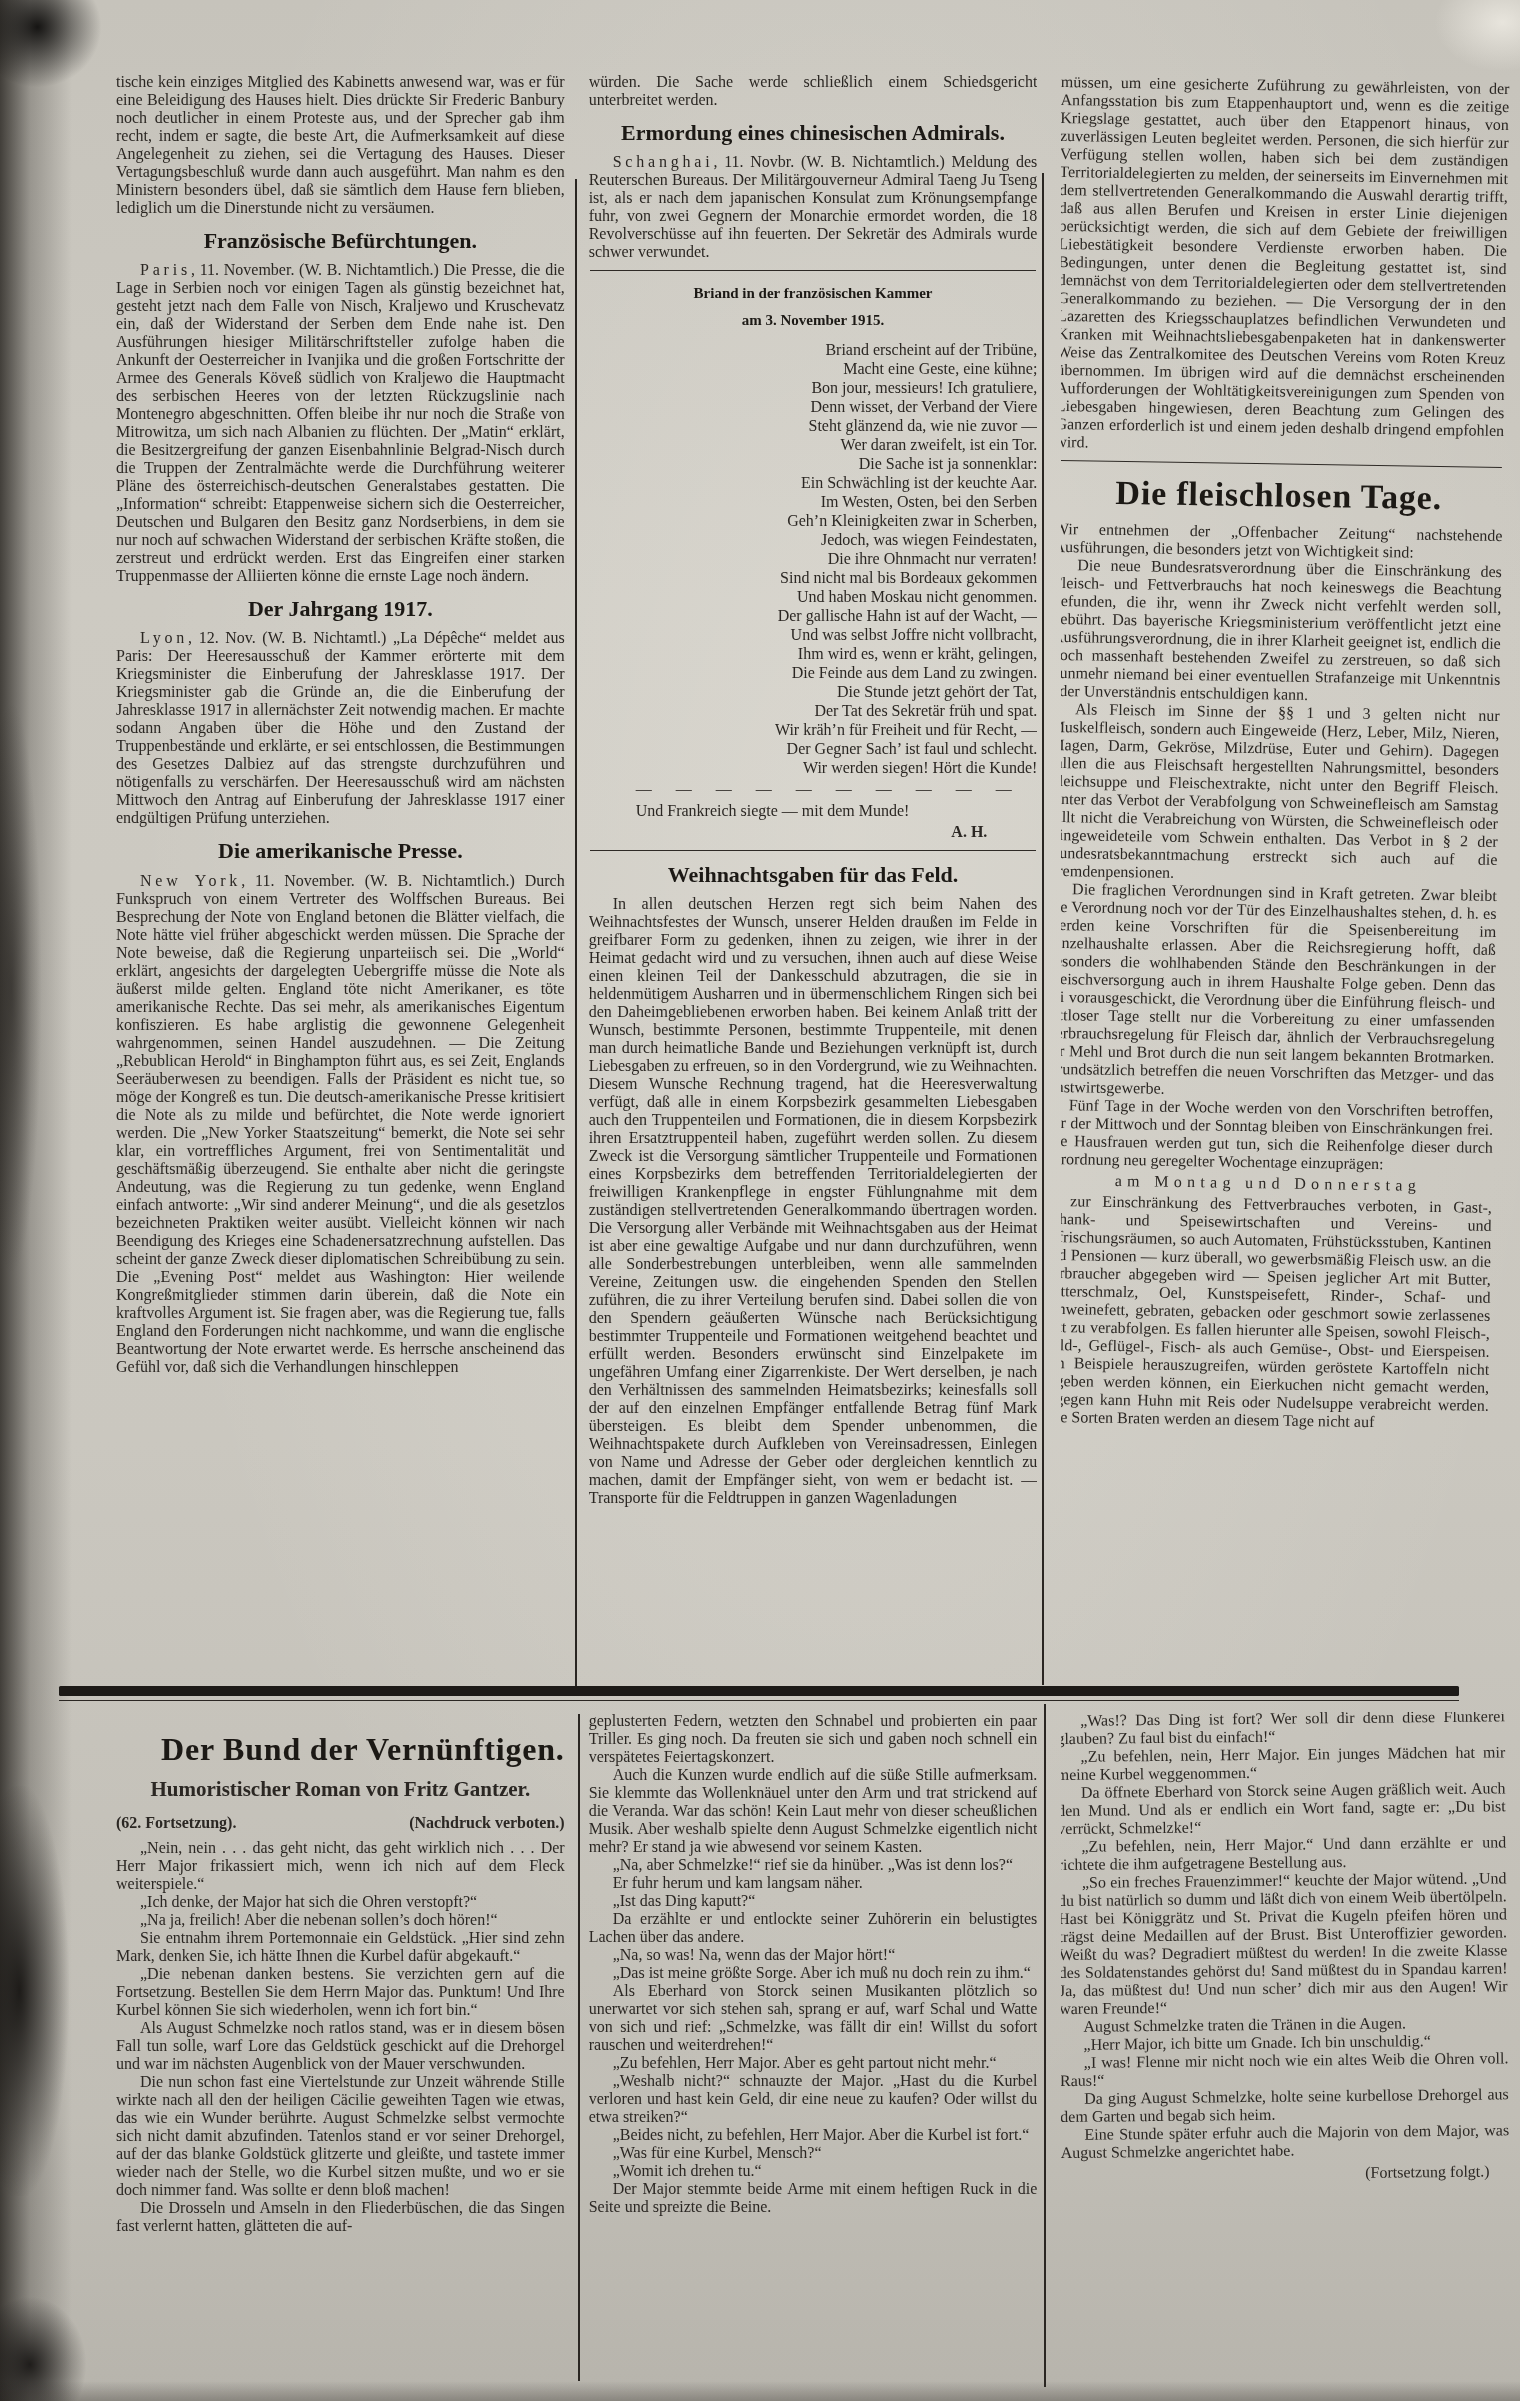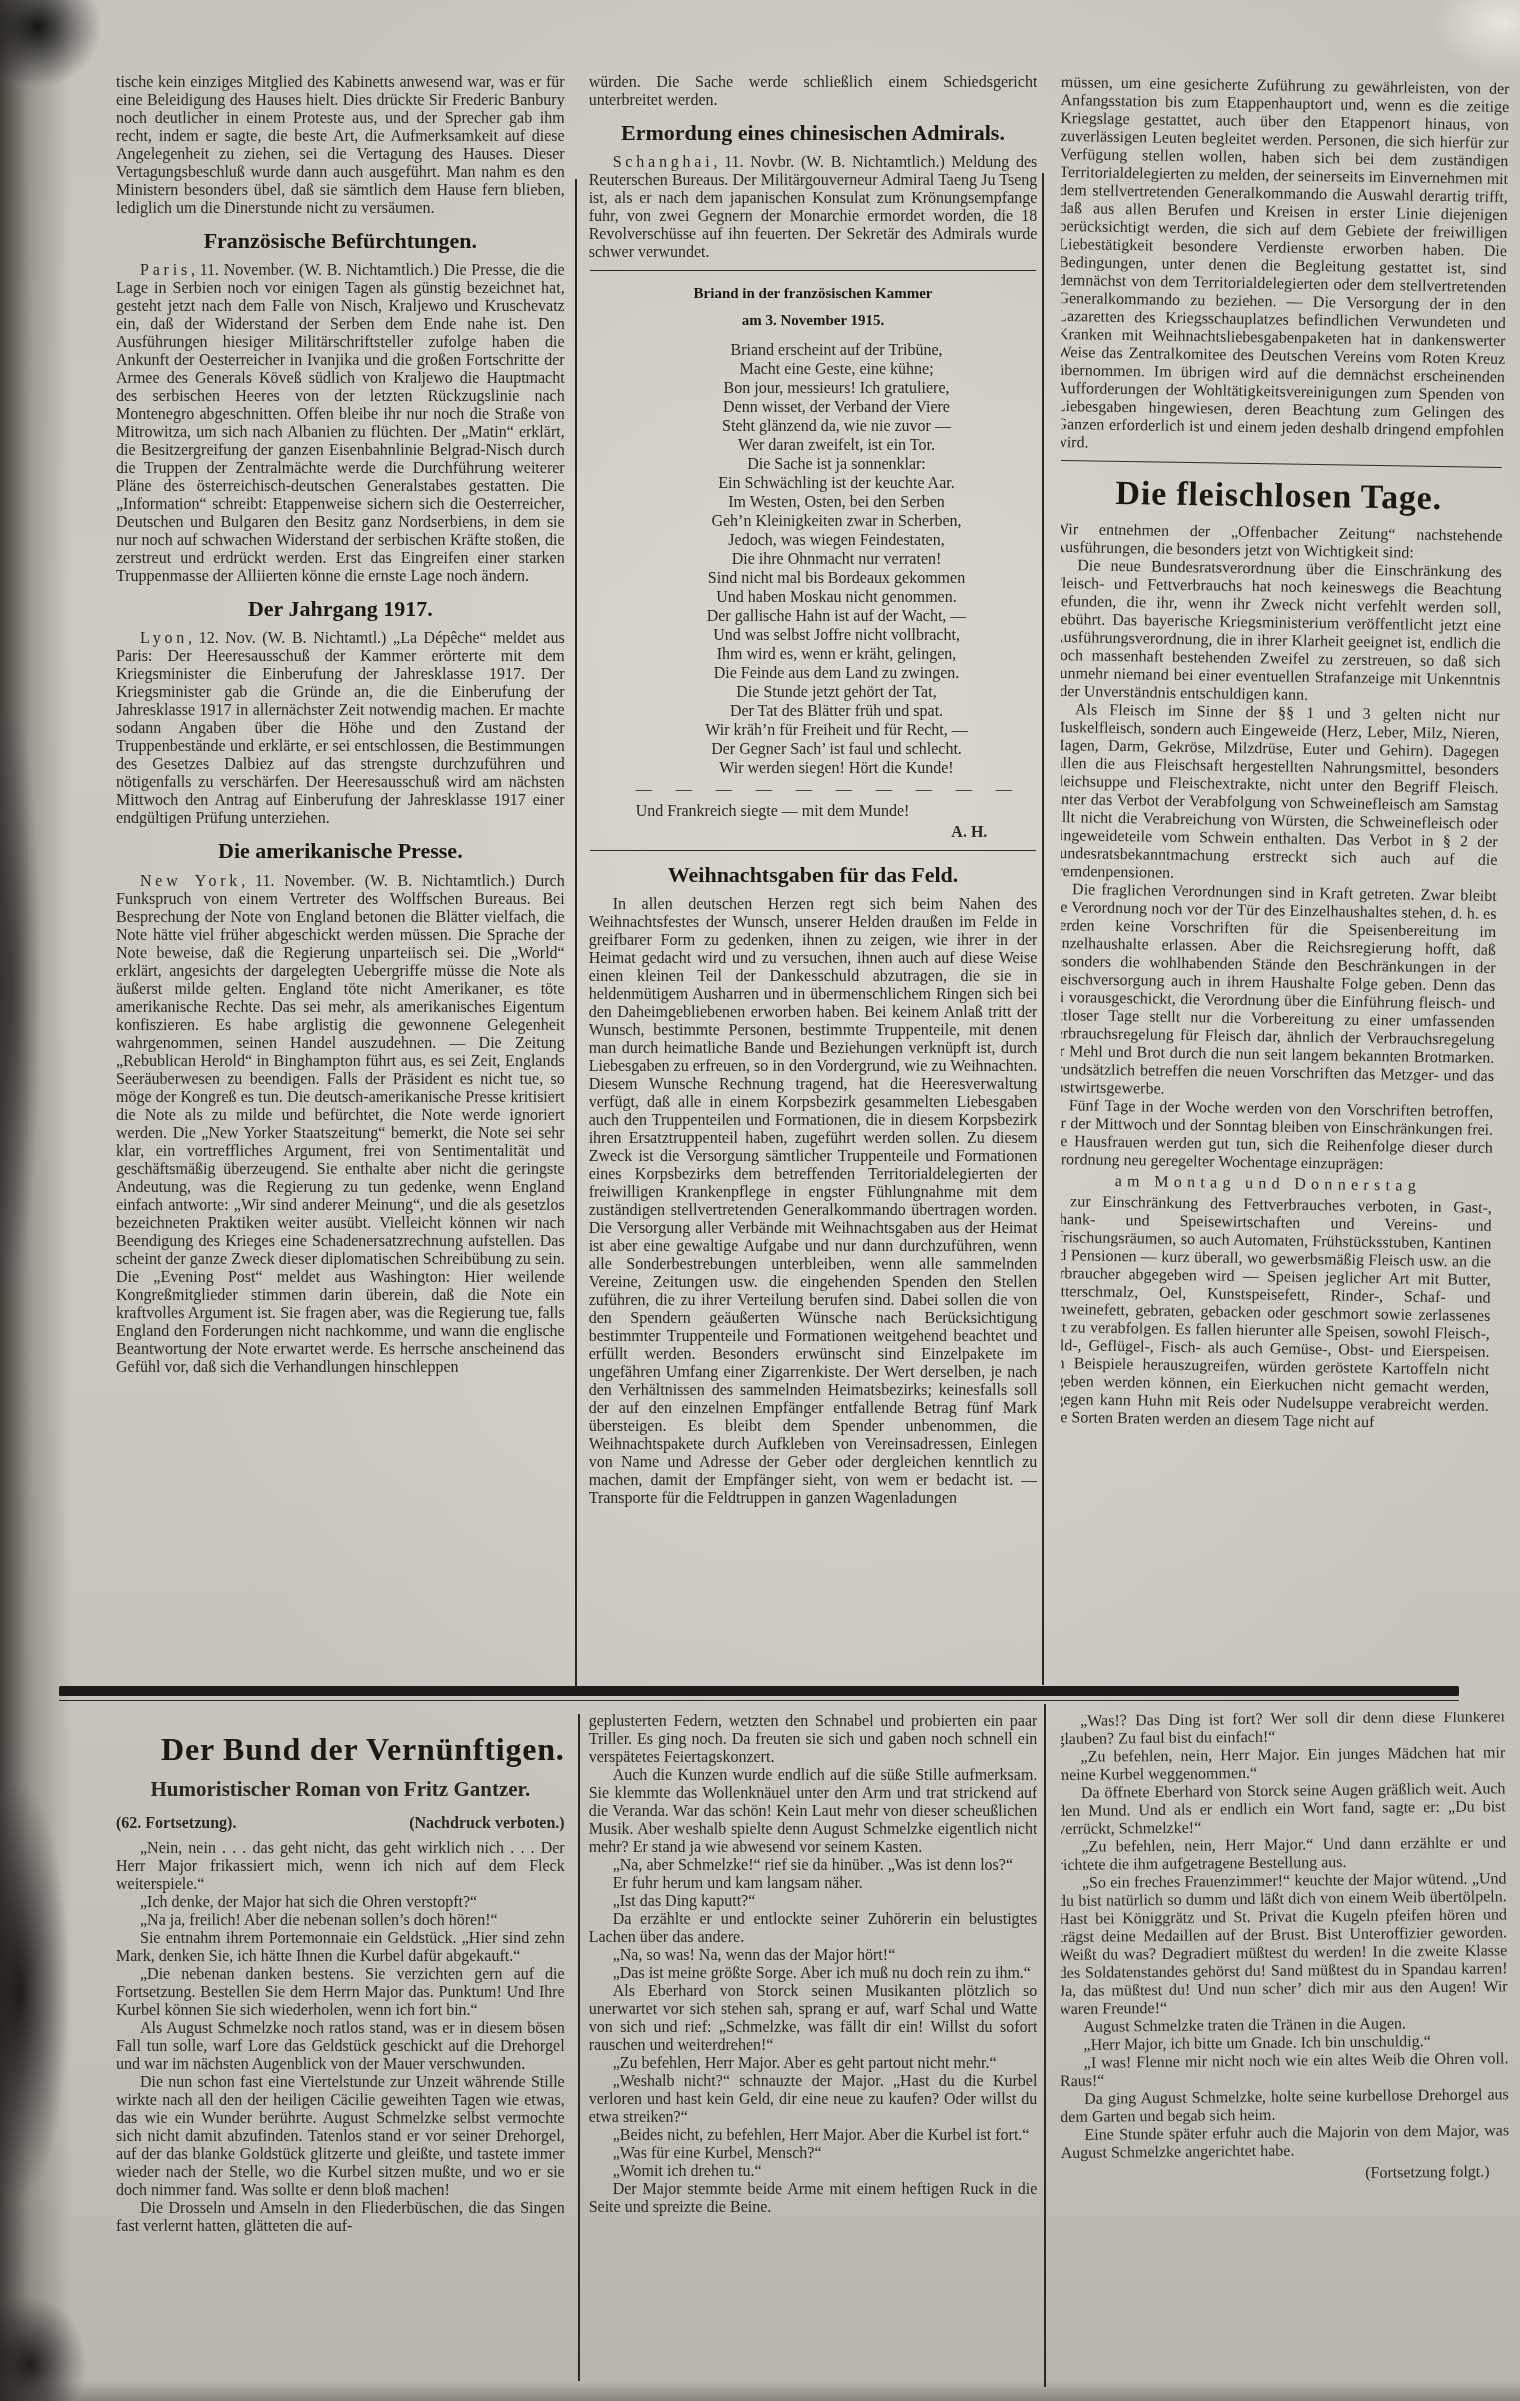--- a/index.html
+++ b/index.html
@@ -52,21 +52,21 @@
   h2,h3{font-weight:bold;color:#1c1915;margin:0;}
   .art{font-size:22px;line-height:26px;text-align:center;margin:10.6px 0 7.6px;}
   .art2{font-size:15px;line-height:27px;text-align:center;margin:7.6px 0 6px;}
   .art-big{font-size:34px;line-height:38px;text-align:center;margin:12px 0 9px;letter-spacing:0.8px;}
   .novel-title{font-size:32px;line-height:38px;text-align:right;margin:18px 0 7.6px;letter-spacing:0.8px;}
   .novel-sub{font-size:21px;line-height:26px;text-align:center;font-weight:bold;margin:0 0 12px;}
   .inst-row{display:flex;justify-content:space-between;font-weight:700;margin:0 0 7.6px;}
   .sperr{letter-spacing:3.8px;}
   .subhead-sperr{text-align:center;letter-spacing:5.3px;margin:3px 0;}
   .poem{margin:3px 0 0 47px;}
-  .poem p,.poem-line{margin:0;line-height:19px;text-align:center;}
+  .poem p,.poem-line{margin:0;line-height:19px;text-align:right;}
   .dashes{margin:3px 0 3px 47px;word-spacing:20px;color:#2e2a26;}
   .final-line{margin-left:47px;line-height:19px;}
   .sig{text-align:right;margin:3px 50px 1.5px 0;font-weight:600;}
   .fortsetzung{text-align:right;margin:4.6px 20px 0 0;}
 </style>
 </head>
 <body>
 
 <div class="page">
 
@@ -124,21 +124,21 @@
           <p class="poem-line">Geh’n Kleinigkeiten zwar in Scherben,</p>
           <p class="poem-line">Jedoch, was wiegen Feindestaten,</p>
           <p class="poem-line">Die ihre Ohnmacht nur verraten!</p>
           <p class="poem-line">Sind nicht mal bis Bordeaux gekommen</p>
           <p class="poem-line">Und haben Moskau nicht genommen.</p>
           <p class="poem-line">Der gallische Hahn ist auf der Wacht, —</p>
           <p class="poem-line">Und was selbst Joffre nicht vollbracht,</p>
           <p class="poem-line">Ihm wird es, wenn er kräht, gelingen,</p>
           <p class="poem-line">Die Feinde aus dem Land zu zwingen.</p>
           <p class="poem-line">Die Stunde jetzt gehört der Tat,</p>
-          <p class="poem-line">Der Tat des Blätter früh und spat.</p>
+          <p class="poem-line">Der Tat des Sekretär früh und spat.</p>
           <p class="poem-line">Wir kräh’n für Freiheit und für Recht, —</p>
           <p class="poem-line">Der Gegner Sach’ ist faul und schlecht.</p>
           <p class="poem-line">Wir werden siegen! Hört die Kunde!</p>
         </div>
       <p class="dashes">— — — — — — — — — —</p>
       <p class="final-line">Und Frankreich siegte — mit dem Munde!</p>
       <p class="sig">A. H.</p>
 
       <hr class="sep">
 

